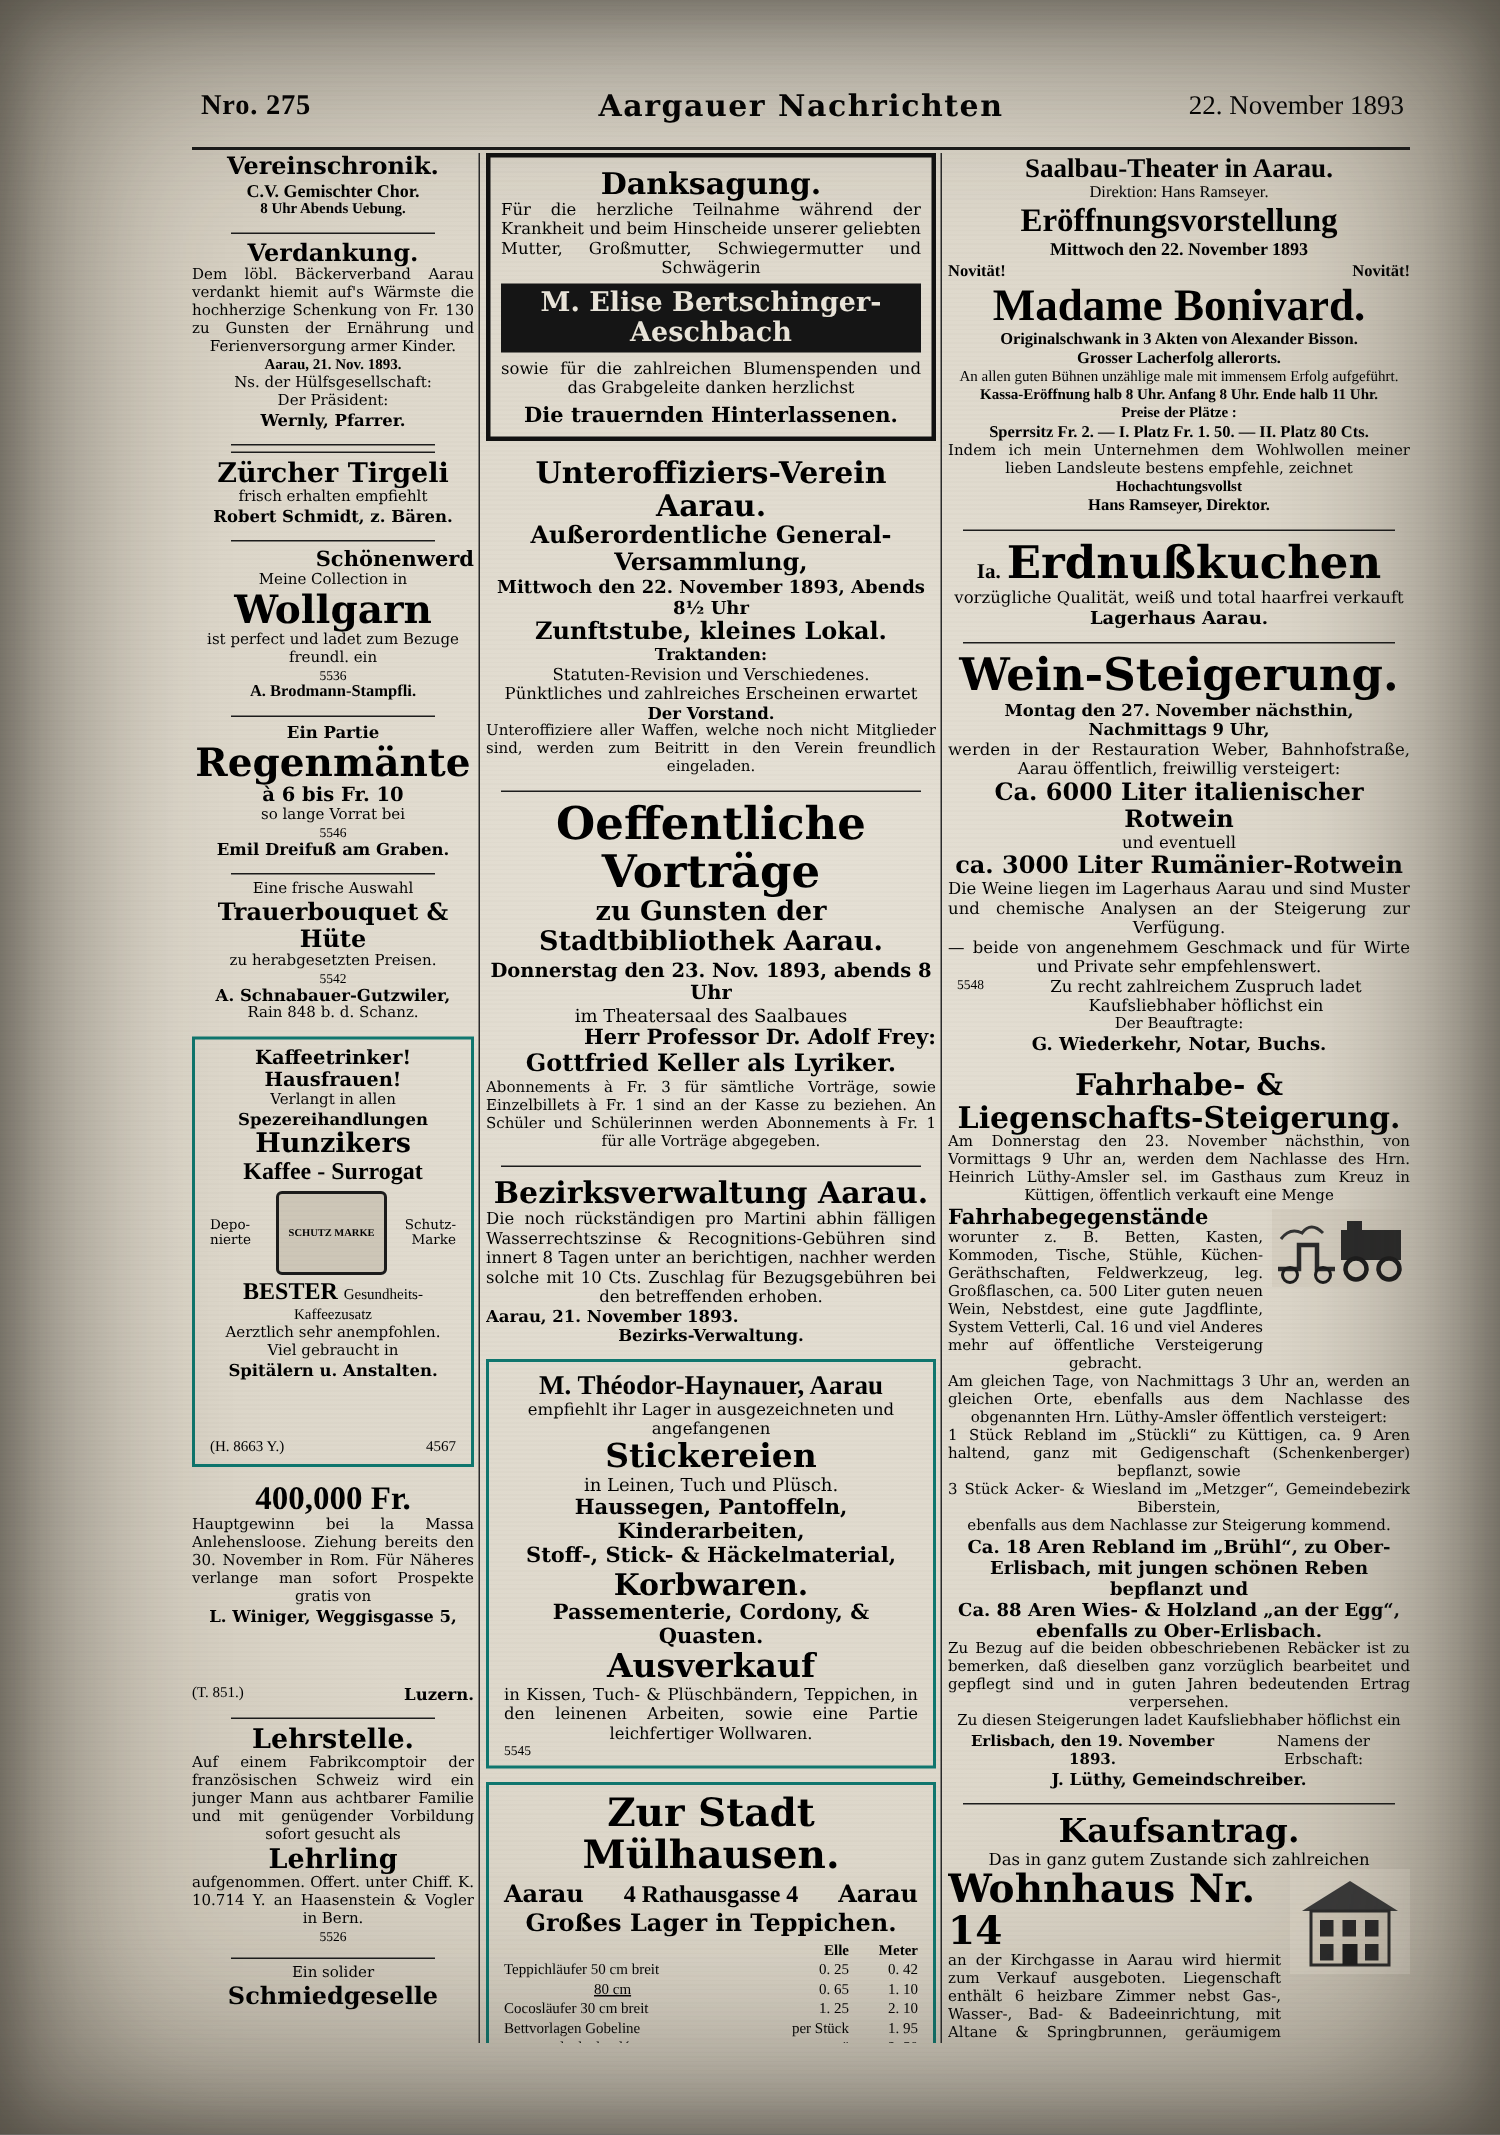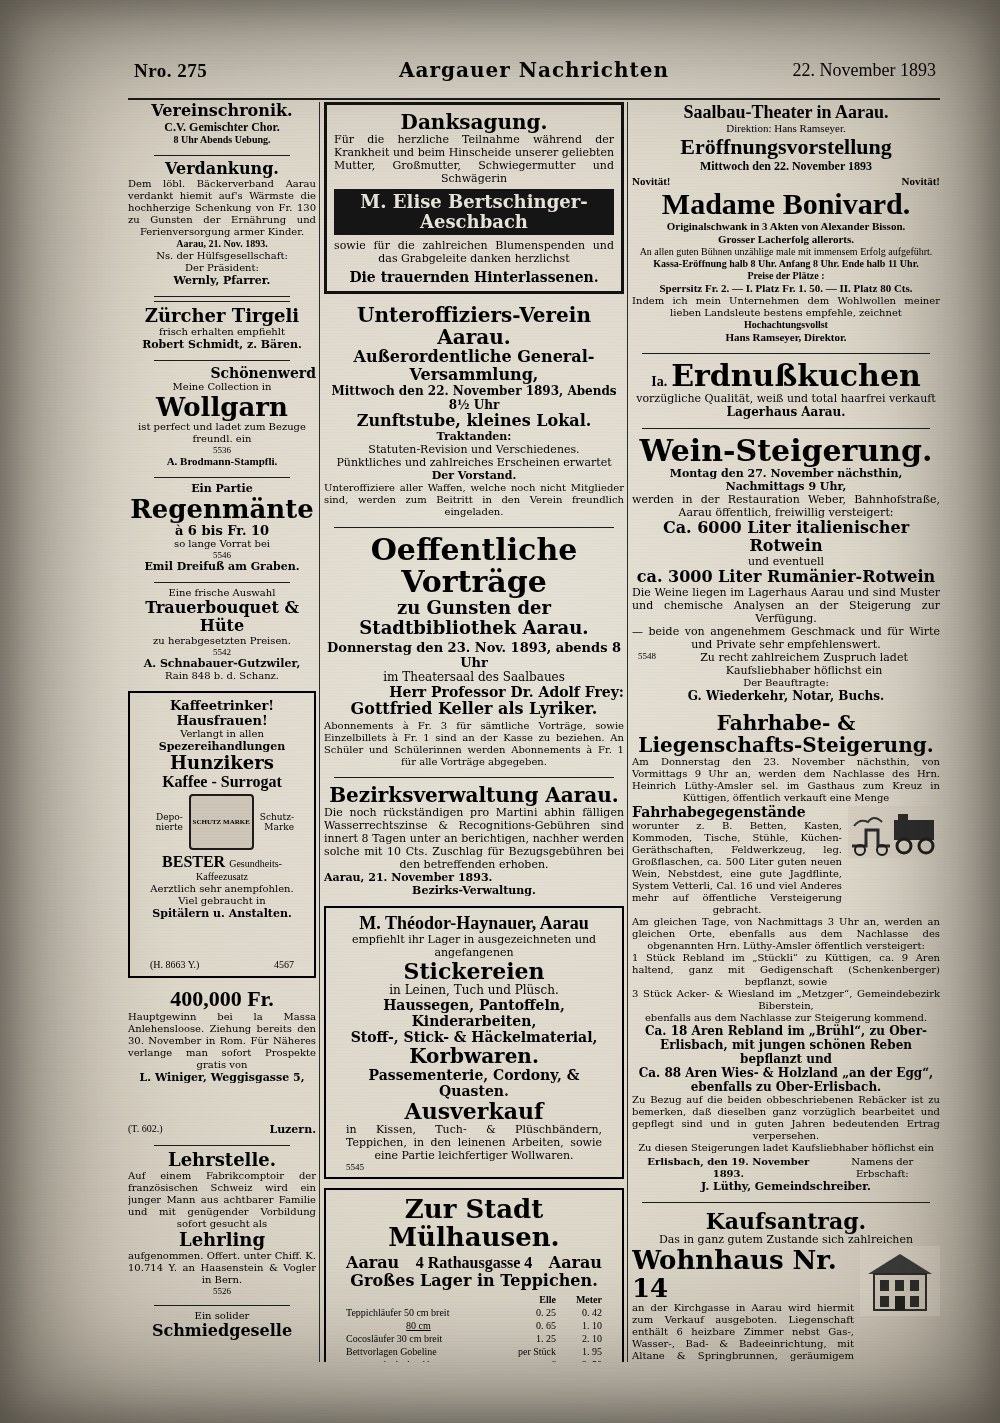--- a/index.html
+++ b/index.html
@@ -35,21 +35,21 @@
   .c1{left:0;width:188px;}
   .c2{left:196px;width:300px;}
   .c3{left:504px;width:308px;}
   .vrule{position:absolute;top:0;width:1px;height:1260px;background:#2a2a2a;}
   .vr1{left:191px;}
   .vr2{left:499px;}
 
   .blk{margin-bottom:9px;text-align:center;}
   .rule{border-top:1px solid #1c1c1c;margin:6px 10px;}
   .rule-s{border-top:1px solid #1c1c1c;margin:4px 26px;}
-  .box2{border:2px solid #000000;padding:5px 20px;margin-bottom:9px;}
+  .box2{border:2px solid #0f766e;padding:5px 10px;margin-bottom:9px;}
   .box3{border:3px solid #111;padding:6px 7px;margin-bottom:10px;}
   .fr{font-family:"DejaVu Serif", serif;}
   .t9{font-size:9px;line-height:11px;}
   .t10{font-size:10px;line-height:12px;}
   .t11{font-size:11px;line-height:13px;}
   .t12{font-size:12px;line-height:14px;}
   .t13{font-size:13px;line-height:15px;}
   .t14{font-size:14px;line-height:16px;text-align:right;}
   .t16{font-size:16px;line-height:18px;}
   .t18{font-size:18px;line-height:20px;}
@@ -161,21 +161,21 @@
         </div>
 
         <div class="box2">
           <div class="frak t13" style="text-align:center">Kaffeetrinker!</div>
           <div class="frak t13" style="text-align:center">Hausfrauen!</div>
           <div class="t10 fr" style="text-align:center">Verlangt in allen</div>
           <div class="t11 b fr" style="text-align:center">Spezereihandlungen</div>
           <div class="frak t18" style="text-align:center">Hunzikers</div>
           <div class="b t16" style="text-align:center">Kaffee - Surrogat</div>
           <div class="flexrow" style="justify-content:space-between;align-items:center;margin:3px 0;">
-            <div class="t9 fr" style="width:40px;line-height:10px;text-align:right;">Depo-<br>nierte</div>
+            <div class="t9 fr" style="width:40px;line-height:10px;">Depo-<br>nierte</div>
             <div class="stamp">
               <span>SCHUTZ MARKE</span>
             </div>
             <div class="t9 fr" style="width:42px;line-height:10px;text-align:right;">Schutz-<br>Marke</div>
           </div>
           <div style="text-align:center;">
             <span class="b t16">BESTER</span>
             <span class="t10">Gesundheits-</span>
           </div>
           <div class="t10" style="text-align:center">Kaffeezusatz</div>
@@ -186,21 +186,21 @@
             <span>(H. 8663 Y.)</span>
             <span>4567</span>
           </div>
         </div>
 
         <div class="blk">
           <div class="b t22">400,000 Fr.</div>
           <div class="t10 just fr">Hauptgewinn bei la Massa Anlehensloose. Ziehung bereits den 30. November in Rom. Für Näheres verlange man sofort Prospekte gratis von</div>
           <div class="t11 b fr">L. Winiger, Weggisgasse 5,</div>
           <div class="rowline">
-            <span>(T. 602.)</span>
+            <span>(T. 851.)</span>
             <span class="b fr t11">Luzern.</span>
           </div>
         </div>
         <div class="rule-s"></div>
 
         <div class="blk">
           <div class="frak t18">Lehrstelle.</div>
           <div class="t10 just fr">Auf einem Fabrikcomptoir der französischen Schweiz wird ein junger Mann aus achtbarer Familie und mit genügender Vorbildung sofort gesucht als</div>
           <div class="frak t18">Lehrling</div>
           <div class="t10 just fr">aufgenommen. Offert. unter Chiff. K. 10.714 Y. an Haasenstein &amp; Vogler in Bern.</div>

